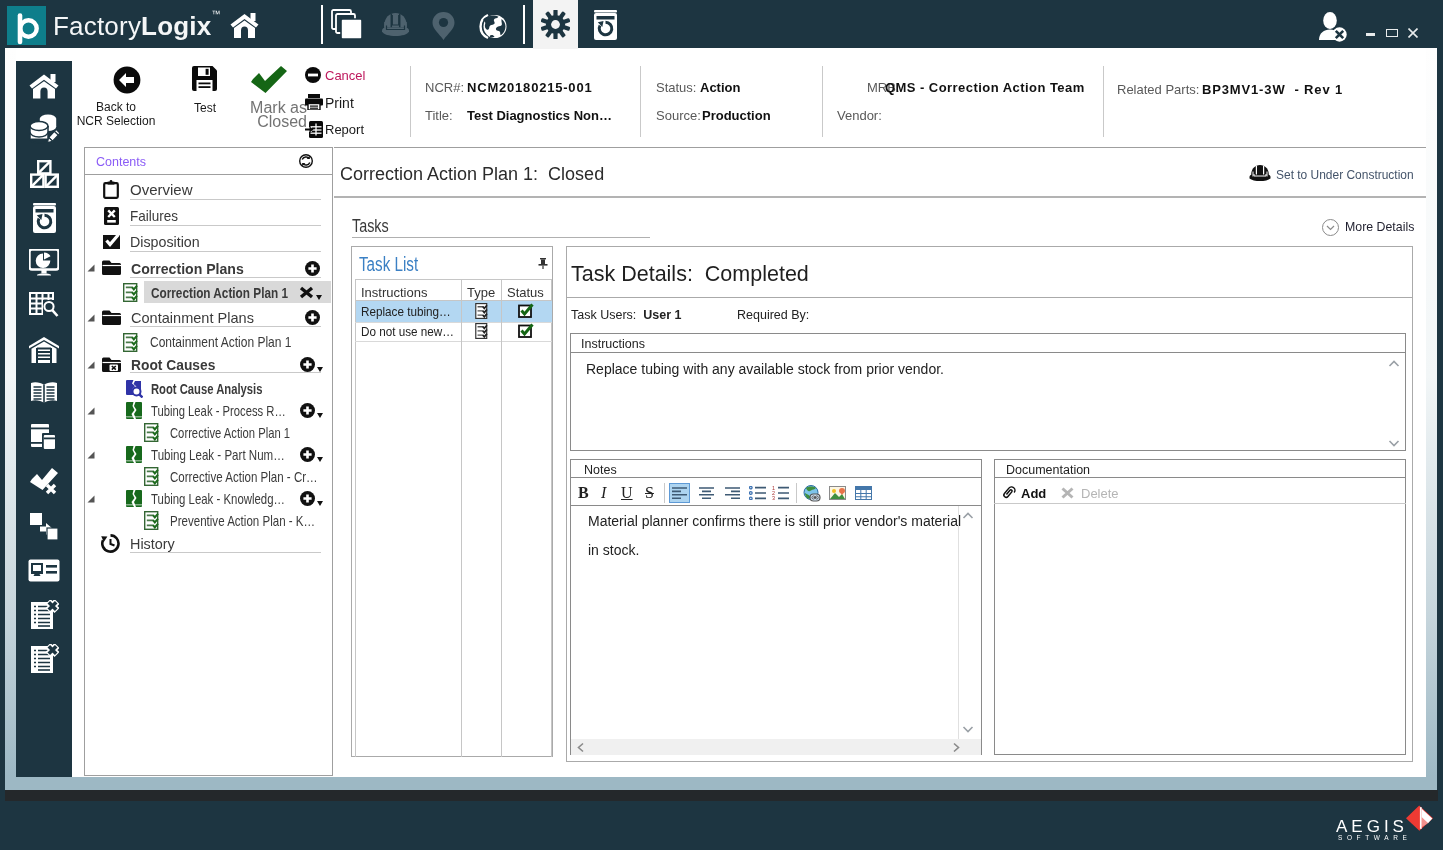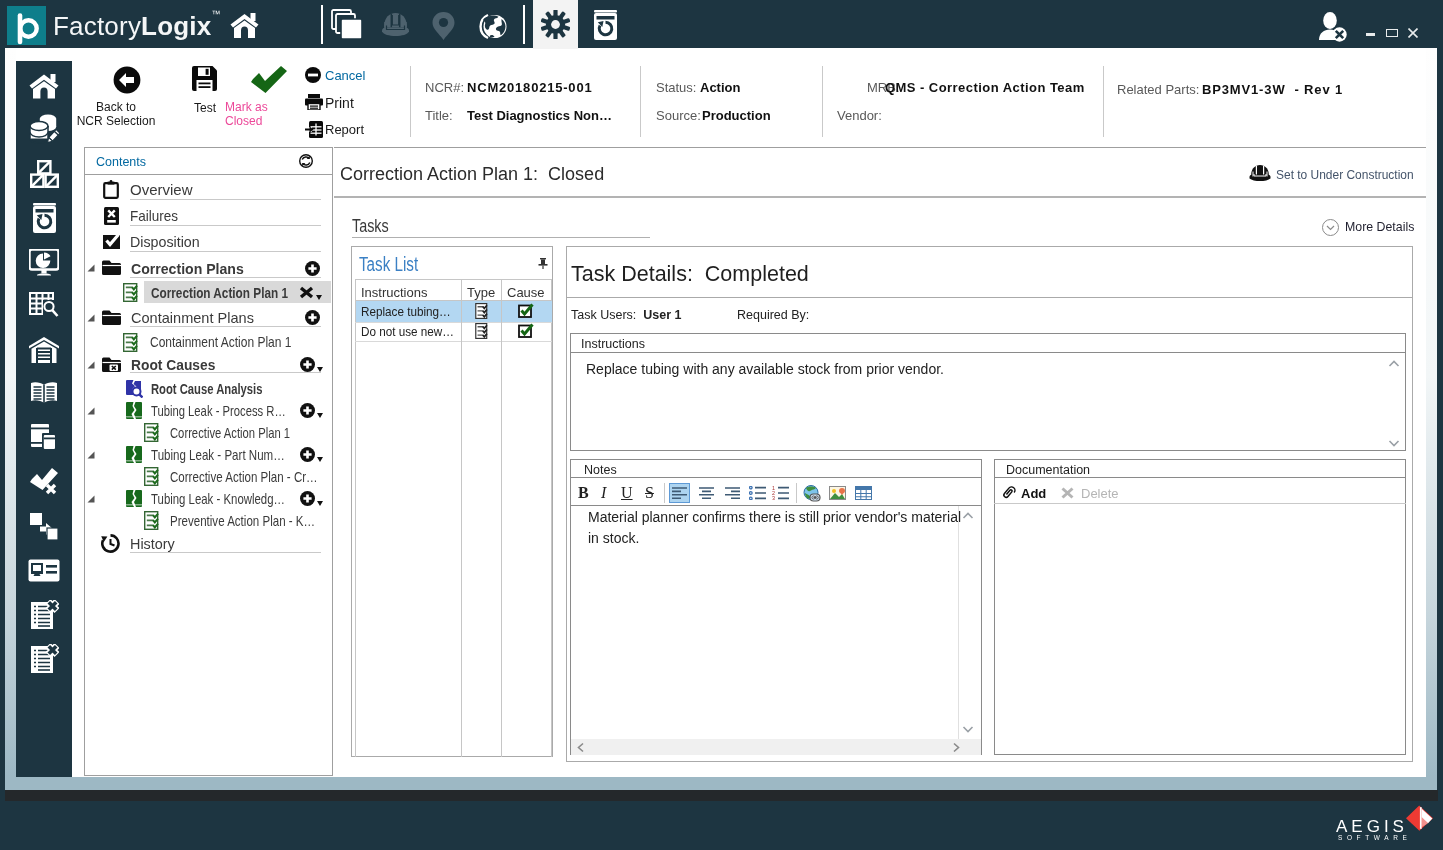--- a/index.html
+++ b/index.html
@@ -127,27 +127,27 @@
     <rect x="13.6" y="2.8" width="3" height="6" fill="#0a0a0a"></rect>
     <rect x="4.5" y="14" width="16" height="11" fill="#fff"></rect>
     <rect x="6.5" y="16.5" width="12" height="1.8" fill="#0a0a0a"></rect>
     <rect x="6.5" y="20.2" width="12" height="1.8" fill="#0a0a0a"></rect>
   </svg>
   <div class="abs" style="left:165px;top:101px;width:80px;text-align:center;font-size:12px;color:#1a1a1a;">Test</div>
 
   <svg class="abs" style="left:251px;top:66px;" width="36" height="27" viewBox="0 0 36 27">
     <path d="M2 13 L8 7 L14 15 L30 0 L36 5 L14.5 27 L0 16 Z" fill="#156615"></path>
   </svg>
-  <div class="abs" style="left:225px;top:101px;width:82px;text-align:left;font-size:12px;color:#ec4899;line-height:13.5px;">Mark as<br>Closed</div>
+  <div class="abs" style="left:225px;top:101px;width:82px;text-align:right;font-size:16px;color:#737373;line-height:13.5px;">Mark as<br>Closed</div>
 
   <svg class="abs" style="left:305px;top:67px;" width="16" height="16" viewBox="0 0 16 16">
     <circle cx="8" cy="8" r="8" fill="#0a0a0a"></circle>
       <rect x="3" y="6.6" width="10" height="2.8" fill="#fff"></rect>
   </svg>
-  <div class="abs" style="left:325px;top:68px;font-size:13px;color:#0369a1;">Cancel</div>
+  <div class="abs" style="left:325px;top:68px;font-size:13px;color:#be185d;">Cancel</div>
   <svg class="abs" style="left:305px;top:94px;" width="18" height="16" viewBox="0 0 18 16">
     <rect x="3" y="0" width="12" height="4" fill="#0a0a0a"></rect>
     <rect x="0" y="4.5" width="18" height="7" rx="1" fill="#0a0a0a"></rect>
     <rect x="3" y="9.5" width="12" height="6.5" fill="#fff" stroke="#0a0a0a" stroke-width="1.4"></rect>
     <rect x="5" y="11.5" width="8" height="1.2" fill="#0a0a0a"></rect>
     <rect x="5" y="13.6" width="8" height="1.2" fill="#0a0a0a"></rect>
   </svg>
   <div class="abs" style="left:325px;top:95px;font-size:14px;color:#1a1a1a;">Print</div>
   <svg class="abs" style="left:305px;top:121px;" width="18" height="17" viewBox="0 0 18 17">
     <rect x="4" y="0" width="14" height="17" rx="1.5" fill="#0a0a0a"></rect>
@@ -318,21 +318,21 @@
       <path d="M3 14.5 L5 14.5 M7 14.5 L19 14.5"></path>
       <path d="M3 18.5 L5 18.5 M7 18.5 L19 18.5"></path>
       <path d="M3 22.5 L5 22.5 M7 22.5 L19 22.5"></path>
       <path d="M7 26 L19 26"></path>
     </g>
     <path d="M17 1.5 l9 9 M26 1.5 l-9 9" stroke="#fff" stroke-width="7"></path>
     <path d="M17.8 2.3 l7.4 7.4 M25.2 2.3 l-7.4 7.4" stroke="#1d3541" stroke-width="3.6"></path>
   </svg>
 
   <div class="abs" id="contents-panel" style="left:84px;top:147px;width:249px;height:629px;background:#fff;border:1px solid #9f9f9f;box-sizing:border-box;"></div>
-  <div class="abs" style="left:96px;top:155px;font-size:12.5px;color:#0369a1;">Contents</div>
+  <div class="abs" style="left:96px;top:155px;font-size:12.5px;color:#8b5cf6;">Contents</div>
   <svg class="abs" style="left:299px;top:154px;" width="14" height="14" viewBox="0 0 14 14">
     <circle cx="7" cy="7" r="6.3" fill="none" stroke="#111" stroke-width="1.4"></circle>
     <path d="M3.2 5.6 A4.2 4.2 0 0 1 10.3 4.4" fill="none" stroke="#111" stroke-width="1.5"></path>
     <path d="M10.8 1.8 L10.8 5 L7.6 5 Z" fill="#111"></path>
     <path d="M10.8 8.4 A4.2 4.2 0 0 1 3.7 9.6" fill="none" stroke="#111" stroke-width="1.5"></path>
     <path d="M3.2 12.2 L3.2 9 L6.4 9 Z" fill="#111"></path>
   </svg>
   <div class="abs" style="left:85px;top:174px;width:247px;height:1px;background:#9f9f9f;"></div>
 
   <div class="abs" style="left:144px;top:281px;width:187px;height:22px;background:#d9d9d9;"></div>
@@ -537,21 +537,21 @@
   <div class="abs" style="left:359px;top:252px;font-size:20px;line-height:25px;color:#3b80c4;transform:scaleX(0.76);transform-origin:0 50%;white-space:nowrap;">Task List</div>
   <svg class="abs" style="left:538px;top:258px;" width="10" height="11" viewBox="0 0 10 11">
     <rect x="2" y="0" width="6" height="1.4" fill="#333"></rect>
     <rect x="3" y="1.4" width="4" height="4.6" fill="#333"></rect>
     <rect x="0.5" y="6" width="9" height="1.6" fill="#333"></rect>
     <rect x="4.4" y="7.6" width="1.2" height="3.4" fill="#333"></rect>
   </svg>
   <div class="abs" style="left:355px;top:279px;width:197px;height:478px;border:1px solid #c6c6c6;border-bottom:none;box-sizing:border-box;"></div>
   <div class="abs" style="left:361px;top:285px;font-size:13px;color:#333;">Instructions</div>
   <div class="abs" style="left:467px;top:285px;font-size:13px;color:#333;">Type</div>
-  <div class="abs" style="left:507px;top:285px;font-size:13px;color:#333;">Cause</div>
+  <div class="abs" style="left:507px;top:285px;font-size:13px;color:#333;">Status</div>
   <div class="abs" style="left:355px;top:300px;width:197px;height:1px;background:#c6c6c6;"></div>
   <div class="abs" style="left:356px;top:301px;width:196px;height:20.5px;background:#b3d7f2;"></div>
   <div class="abs" style="left:361px;top:304px;font-size:13px;color:#222;transform:scaleX(0.9);transform-origin:0 50%;">Replace tubing…</div>
   <div class="abs" style="left:355px;top:321.5px;width:197px;height:1px;background:#d9d9d9;"></div>
   <div class="abs" style="left:361px;top:324px;font-size:13px;color:#222;transform:scaleX(0.9);transform-origin:0 50%;">Do not use new…</div>
   <div class="abs" style="left:355px;top:341px;width:197px;height:1px;background:#d9d9d9;"></div>
   <div class="abs" style="left:461px;top:279px;width:1px;height:478px;background:#c6c6c6;"></div>
   <div class="abs" style="left:501px;top:279px;width:1px;height:478px;background:#c6c6c6;"></div>
 
   <svg class="abs" style="left:475px;top:303px;" width="13" height="16" viewBox="0 0 15 19">
@@ -663,21 +663,21 @@
     <path d="M1 13 L6 7 L10 11 L13 8 L16 13 Z" fill="#3f8f3f"></path>
     <path d="M10 5 a3 3 0 0 1 6 0 c0 2 -2 2 -3 4 c-1 -2 -3 -2 -3 -4 z" fill="#e8734a"></path>
   </svg>
   <svg class="abs" style="left:855px;top:486px;" width="17" height="14" viewBox="0 0 17 14">
     <rect x="0.5" y="0.5" width="16" height="13" fill="#fff" stroke="#4477aa" stroke-width="1"></rect>
     <rect x="0.5" y="0.5" width="16" height="3.5" fill="#4477aa"></rect>
     <path d="M0.5 7.5 L16.5 7.5 M0.5 10.75 L16.5 10.75 M5.8 4 L5.8 13.5 M11.2 4 L11.2 13.5" stroke="#4477aa" stroke-width="1"></path>
   </svg>
   <div class="abs" style="left:570px;top:505px;width:412px;height:1px;background:#8a8a8a;"></div>
 
-  <div class="abs" style="left:588px;top:507px;width:378px;font-size:14px;color:#222;line-height:21px;">Material planner confirms there is still prior vendor's material in stock.</div>
+  <div class="abs" style="left:588px;top:507px;width:378px;font-size:14px;color:#222;line-height:29px;">Material planner confirms there is still prior vendor's material in stock.</div>
   <div class="abs" style="left:958px;top:506px;width:1px;height:233px;background:#e0e0e0;"></div>
   <svg class="abs" style="left:962px;top:511px;" width="12" height="9" viewBox="0 0 12 9">
       <path d="M1.5 7 L6 2.5 L10.5 7" fill="none" stroke="#9aa0a6" stroke-width="1.6"></path>
     </svg>
   <svg class="abs" style="left:962px;top:725px;" width="12" height="9" viewBox="0 0 12 9">
       <path d="M1.5 2 L6 6.5 L10.5 2" fill="none" stroke="#9aa0a6" stroke-width="1.6"></path>
     </svg>
 
   <div class="abs" style="left:571px;top:739px;width:410px;height:15.5px;background:#f0f0f0;"></div>
   <svg class="abs" style="left:576px;top:742px;" width="9" height="11" viewBox="0 0 9 11">

